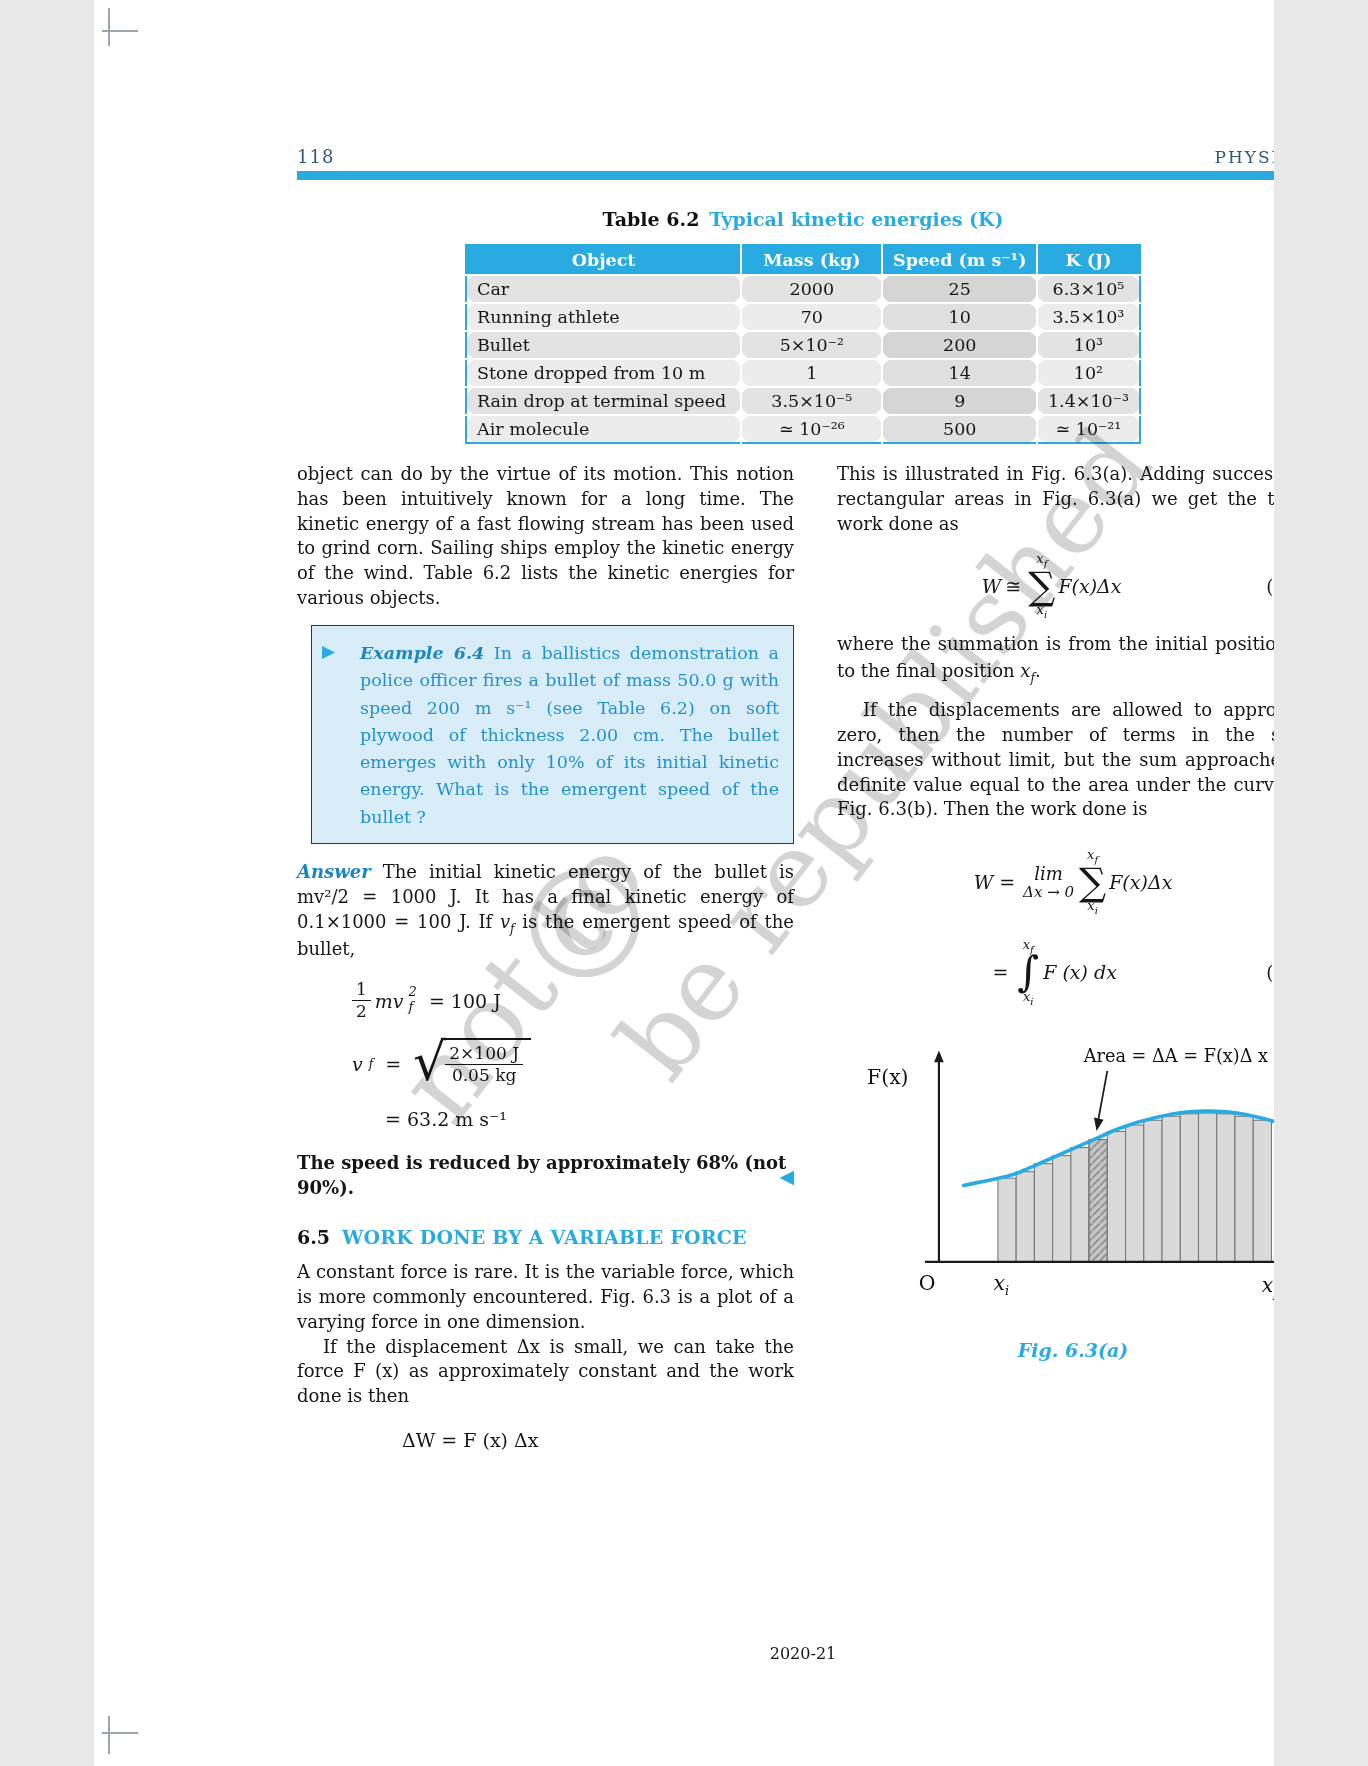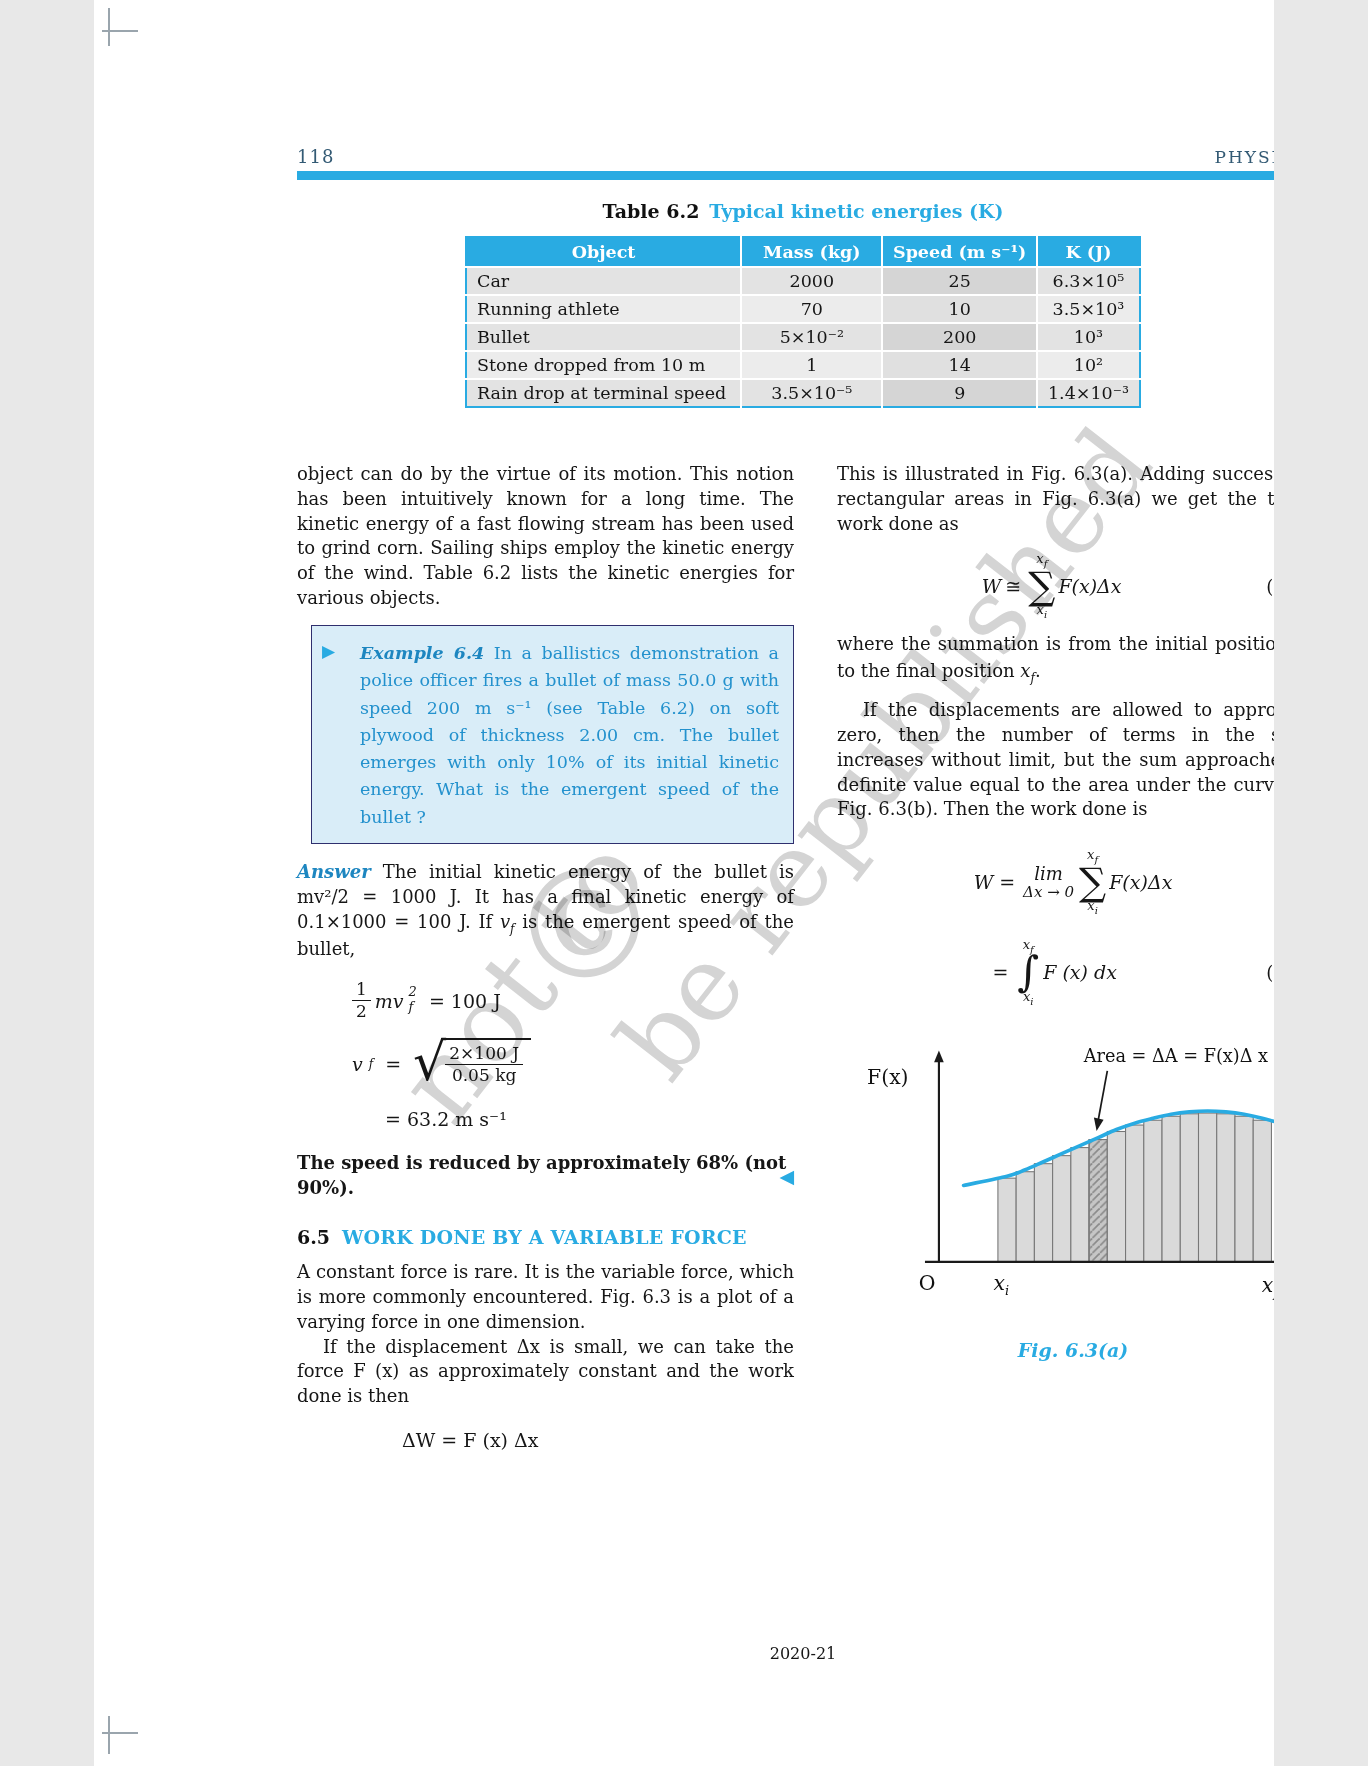--- a/index.html
+++ b/index.html
@@ -20,28 +20,28 @@
   .crop{position:absolute;background:#9aa5ad;}
   .crop.v{width:2px;}
   .crop.h{height:2px;}
   
   .hdr{position:absolute;left:203px;top:146px;width:1012px;}
   .hdr-row{display:flex;justify-content:space-between;align-items:flex-end;}
   .pg-num{font-size:18px;letter-spacing:1px;color:var(--headerInk);}
   .subject{font-size:17px;letter-spacing:2px;color:var(--headerInk);}
   .hdr-rule{margin-top:4px;height:9px;background:var(--accent);}
   
-  .table-sec{position:absolute;left:203px;top:200px;width:1012px;}
+  .table-sec{position:absolute;left:203px;top:208px;width:1012px;}
   .tbl-title{text-align:center;font-size:19px;font-weight:bold;}
   .tbl-title .pfx{color:#111;}
   .tbl-title .ttl{color:var(--accent);margin-left:10px;}
   table.kin{border-collapse:collapse;margin:14px auto 0;width:676px;border:2px solid var(--accent);padding-left:20px;}
   table.kin th{background:var(--accent);color:#fff;font-size:17.5px;padding:4px 6px;border-left:2px solid #fff;}
   table.kin th:first-child{border-left:none;}
-  table.kin td{font-size:17.5px;padding:3px 10px;border-left:2px solid #fff;border-top:2px solid #fff;}
+  table.kin td{font-size:17.5px;padding:3px 10px;border-left:2px solid #fff;border-top:2px solid #fff;border-radius:12px;}
   table.kin td:first-child{border-left:none;text-align:left;}
   table.kin td{text-align:center;}
   table.kin tr:nth-child(odd) td{background:#e3e3e3;}
   table.kin tr:nth-child(even) td{background:#ececec;}
   table.kin tr:nth-child(odd) td.speed{background:#d5d5d5;}
   table.kin tr:nth-child(even) td.speed{background:#e0e0e0;}
   
   .columns{position:absolute;left:203px;top:462px;width:1012px;display:flex;gap:43px;}
   .colL{width:497px;}
   .colR{width:472px;}
@@ -170,20 +170,26 @@
           <td>Stone dropped from 10 m</td>
           <td>1</td>
           <td class="speed">14</td>
           <td>10²</td>
         </tr>
         <tr>
           <td>Rain drop at terminal speed</td>
           <td>3.5×10⁻⁵</td>
           <td class="speed">9</td>
           <td>1.4×10⁻³</td>
+        </tr>
+        <tr>
+          <td>Air molecule</td>
+          <td>≃ 10⁻²⁶</td>
+          <td class="speed">500</td>
+          <td>≃ 10⁻²¹</td>
         </tr>
       </tbody>
     </table>
   </div>
 
   <div class="columns">
 
     <div class="colL">
       <p class="just">object can do by the virtue of its motion. This notion has been intuitively known for a long time. The kinetic energy of a fast flowing stream has been used to grind corn. Sailing ships employ the kinetic energy of the wind. Table 6.2 lists the kinetic energies for various objects.</p>
 

